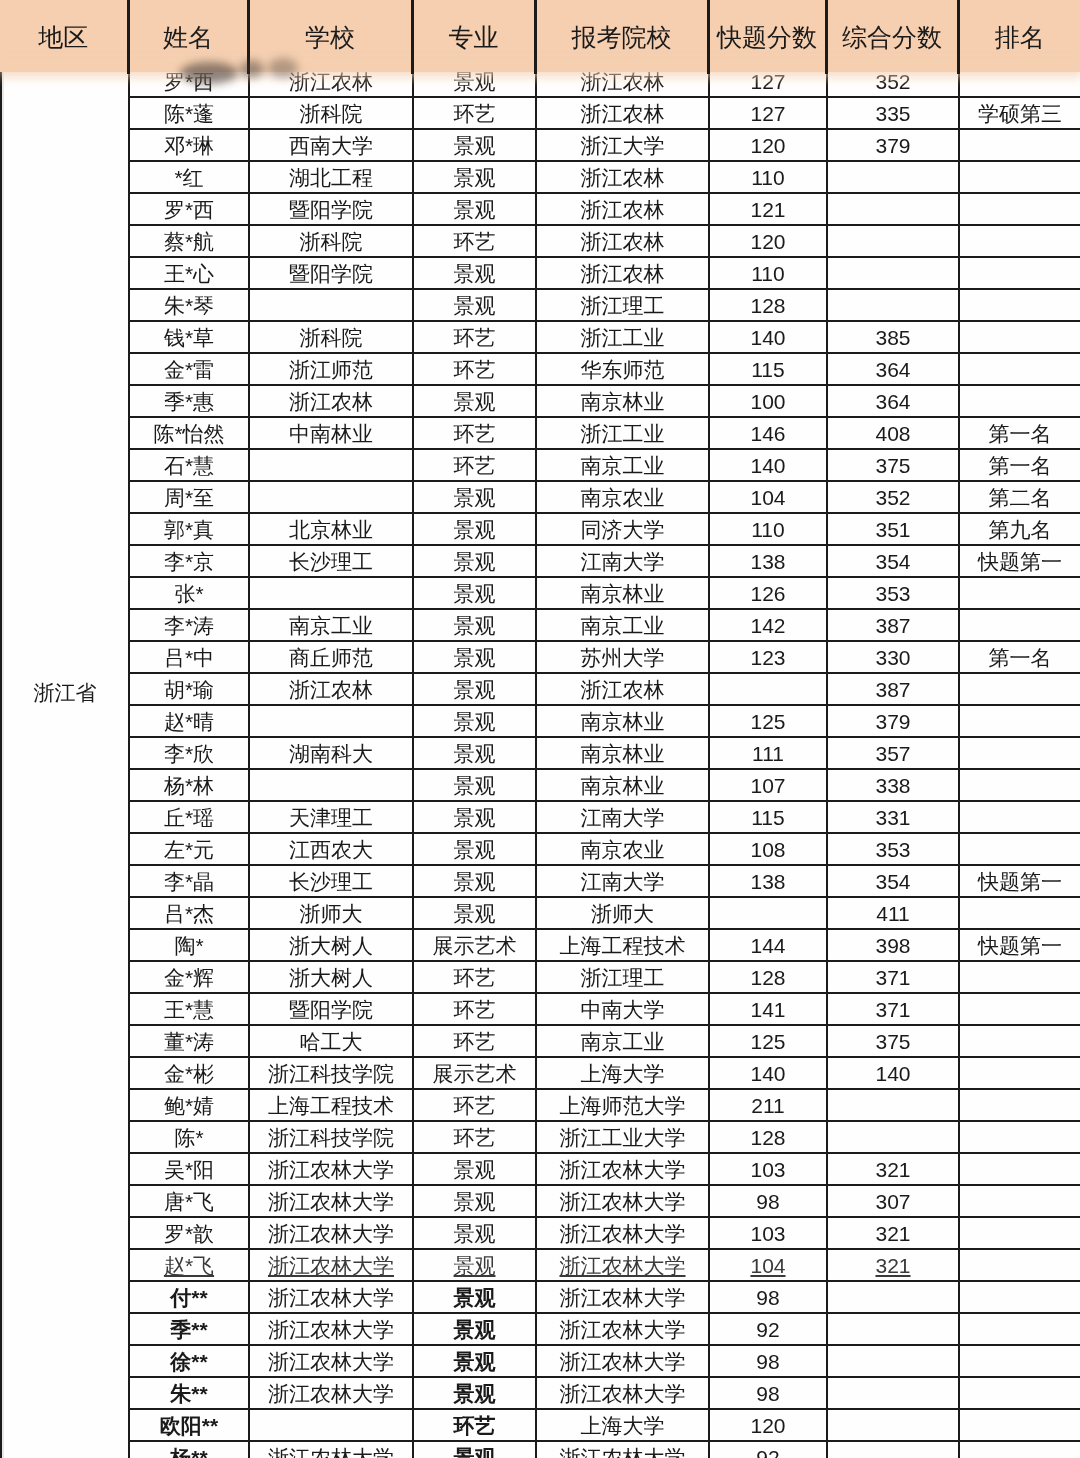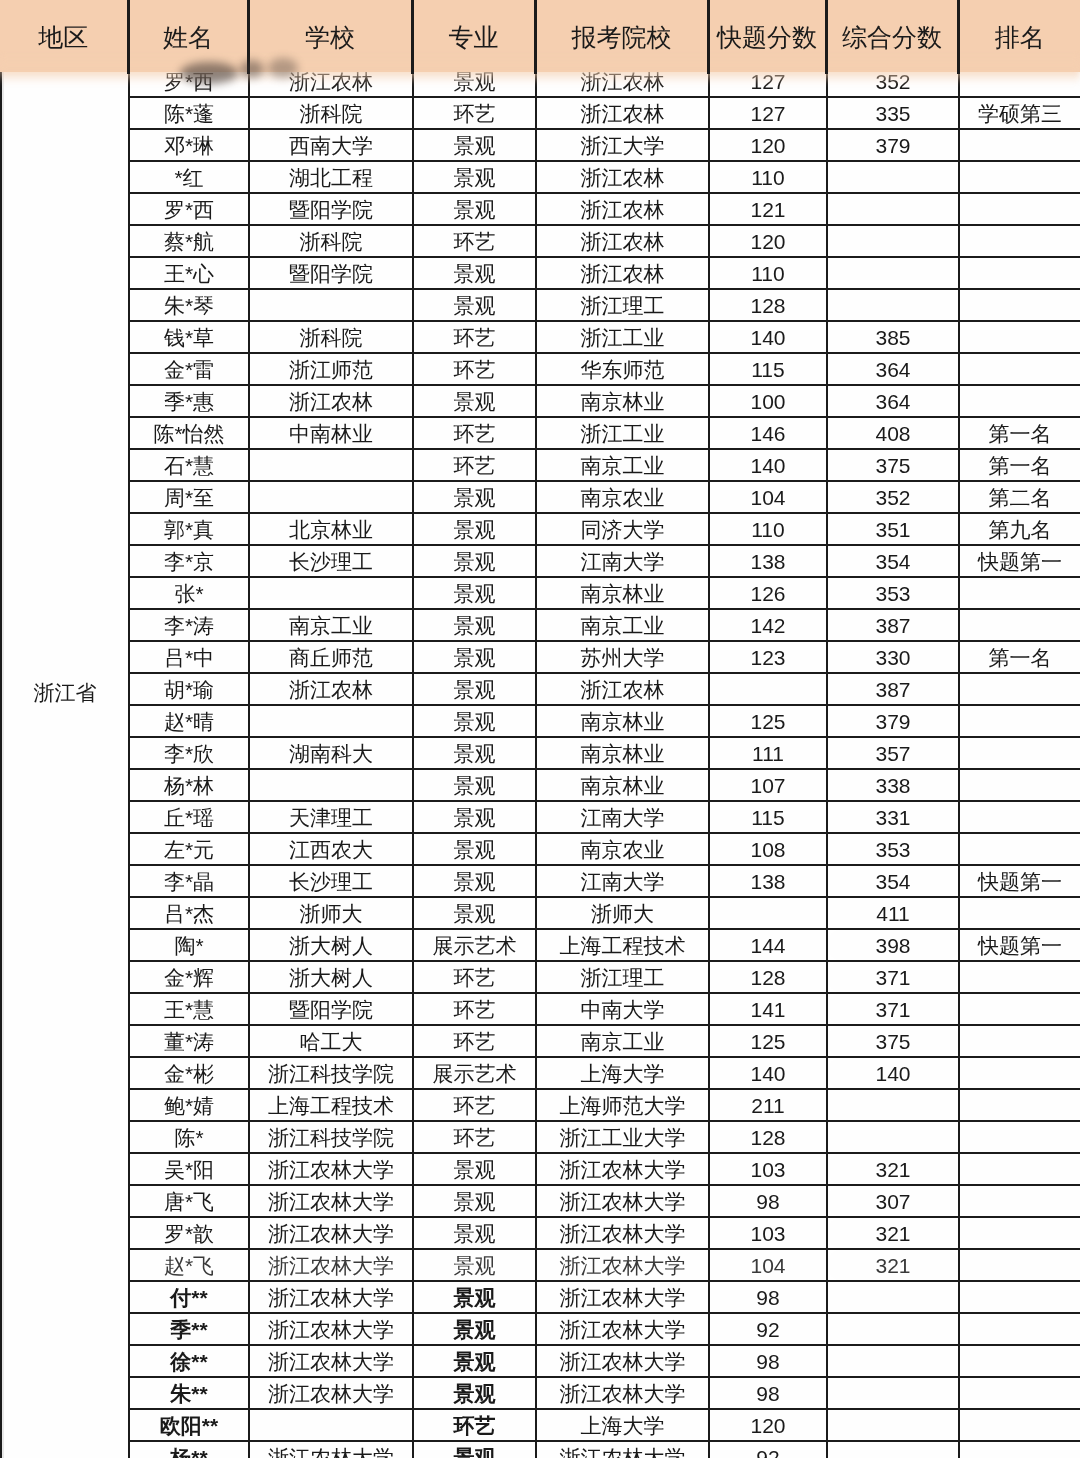--- a/index.html
+++ b/index.html
@@ -71,21 +71,21 @@
     font-weight: bold;
   }
   td.num-right {
     text-align: right;
     padding-right: 8px;
     border-radius: 15px;
   }
   td.blank { }
 
   
-  tr.faint td { color: #3a3a3a; }
+  tr.faint td { color: #3a3a3a; text-decoration: underline; }
 
   
   #header-overlay {
     position: absolute;
     left: 0;
     top: 0;
     width: 1080px;
     height: 78px;
     z-index: 20;
     pointer-events: none;

